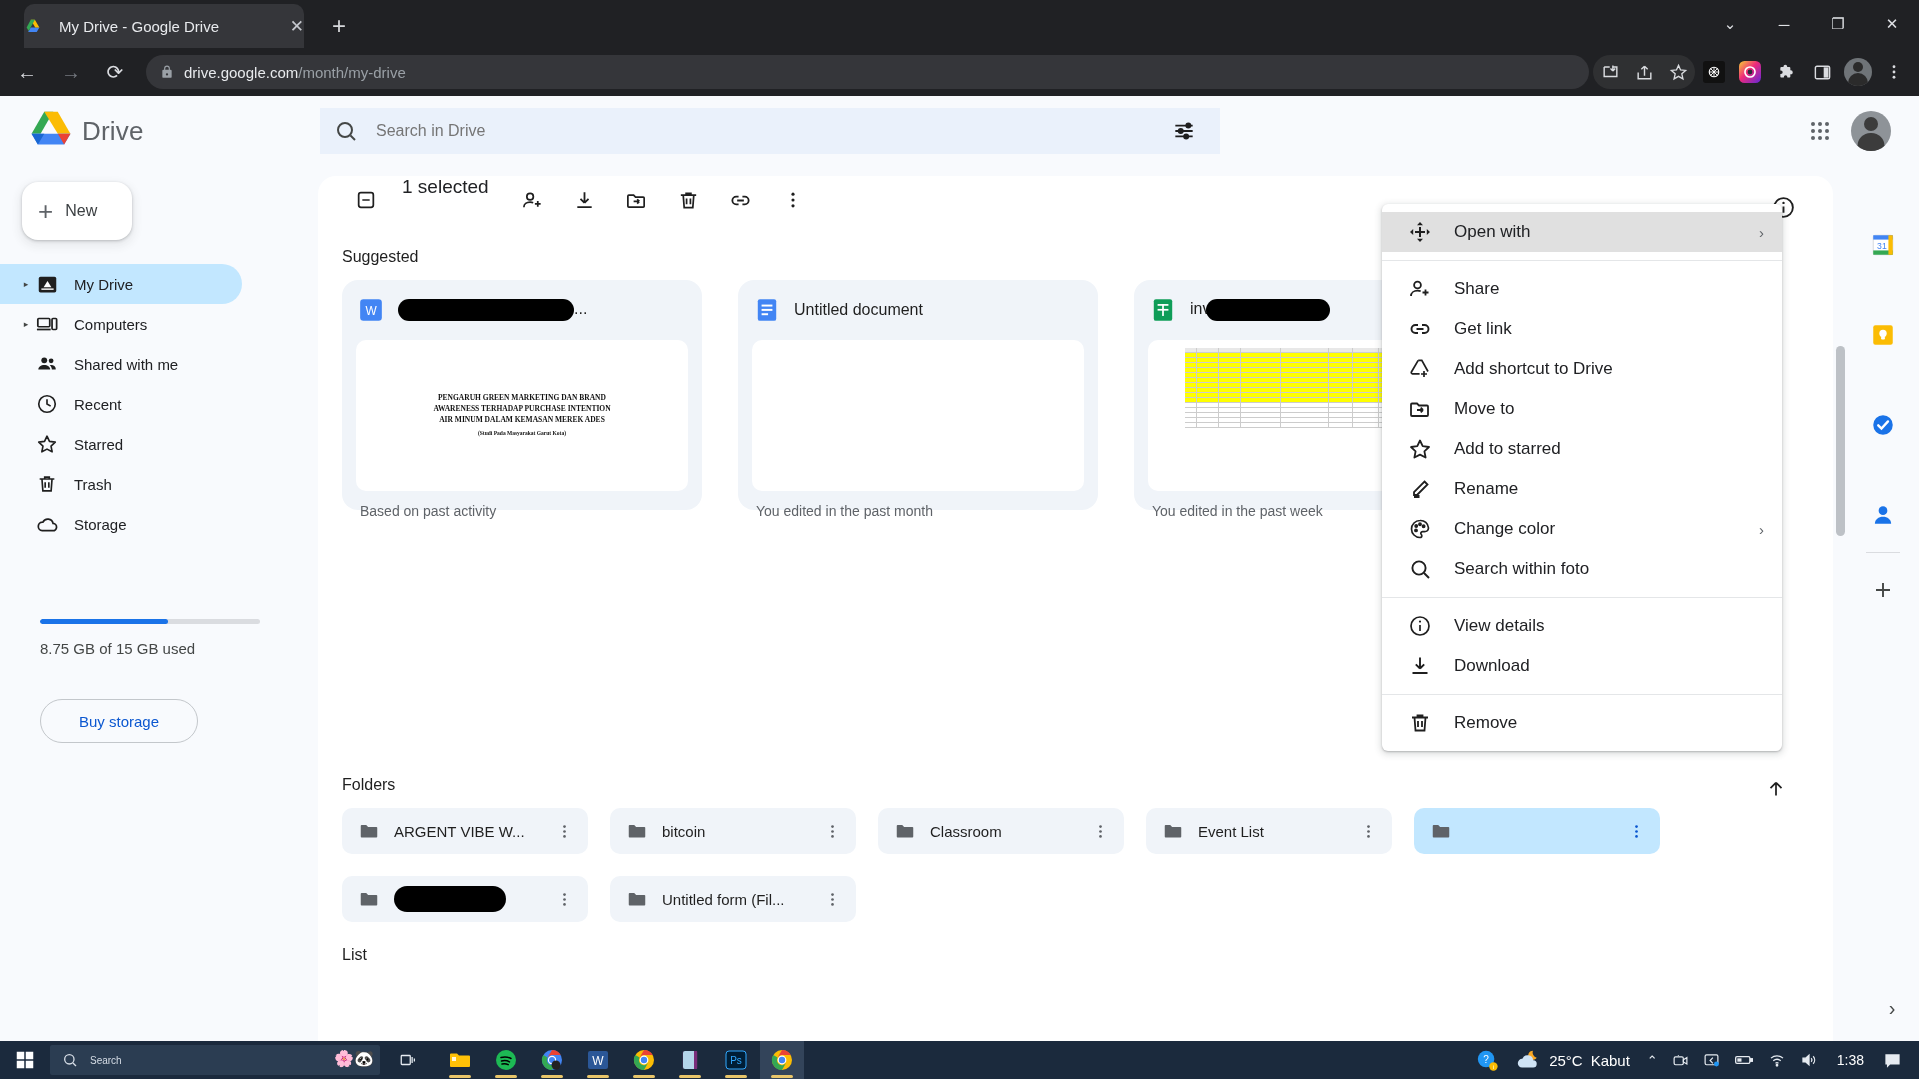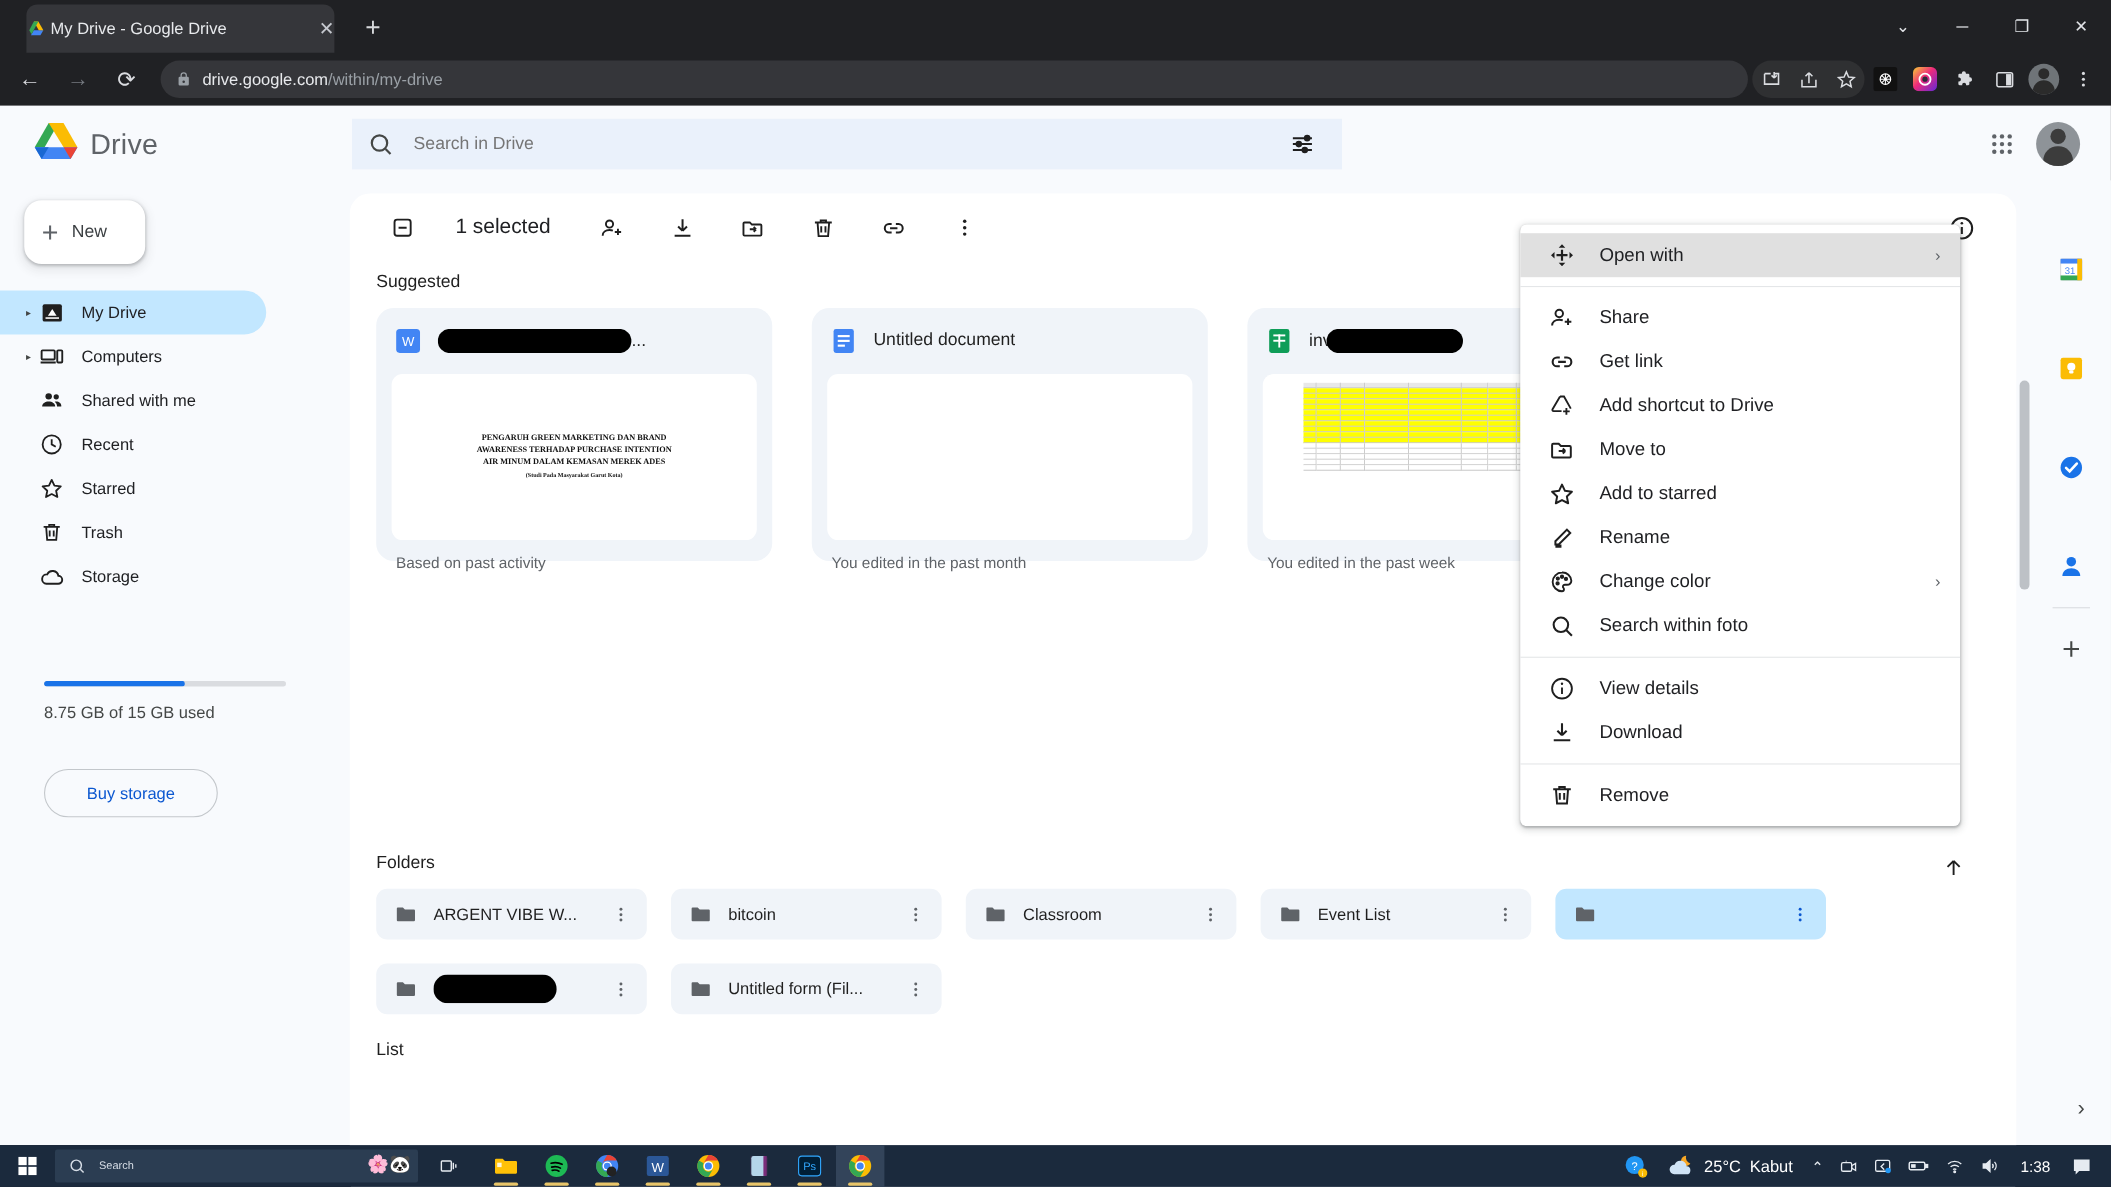--- a/index.html
+++ b/index.html
@@ -10,21 +10,21 @@
     -webkit-font-smoothing: antialiased;
   }
 
   
   #chrome { position: absolute; left:0; top:0; width:1919px; height:1041px; background:#202124; }
 
   .tabstrip { position:absolute; left:0; top:0; width:1919px; height:48px; }
   .tab {
     position:absolute; left:24px; top:4px; width:280px; height:44px;
     background:#35363a; border-radius:10px 10px 0 0;
-    display:flex; align-items:center; padding:0 0; gap:4px;
+    display:flex; align-items:center; padding:0 0; gap:17px;
   }
   .tab .favicon { width:18px; height:18px; flex:none; }
   .tab .ttl {
     color:#e8eaed; font-size:15px; white-space:nowrap; overflow:hidden;
     text-overflow:ellipsis; flex:1;
   }
   .tab .tclose { color:#c5c8ce; font-size:17px; line-height:1; cursor:pointer; flex:none; }
   .newtab {
     position:absolute; left:324px; top:12px; width:30px; height:30px;
     color:#d6d8db; font-size:24px; line-height:28px; text-align:center; cursor:pointer;
@@ -110,21 +110,21 @@
     border:1px solid #c3c7cb; border-radius:22px; background:transparent;
     color:#0b57d0; font-size:15px; cursor:pointer; font-family:"Liberation Sans", sans-serif;
   }
 
   
   .content {
     position:absolute; left:318px; top:80px; width:1515px; height:915px;
     background:#fff; border-radius:18px; overflow:hidden;
   }
   .sel-toolbar { position:absolute; left:0; top:0; height:62px; width:100%;
-                 display:flex; align-items:center; padding-left:22px; gap:12px; }
+                 display:flex; padding-left:22px; gap:0; }
   .tb-btn { width:52px; height:48px; display:flex; align-items:center; justify-content:center;
             border-radius:50%; cursor:pointer; }
   .sel-count { font-size:19px; color:#202124; margin:0 18px 0 10px; white-space:nowrap; }
   .info-btn { position:absolute; right:26px; top:7px; width:48px; height:48px;
               display:flex; align-items:center; justify-content:center; border-radius:50%; cursor:pointer; }
 
   .section-label { font-size:16px; color:#1f1f1f; padding-left:24px; }
   .sugg-label { position:absolute; left:0; top:72px; }
   .folders-label { position:absolute; left:0; top:600px; }
   .files-label { position:absolute; left:0; top:770px; }
@@ -236,21 +236,21 @@
   </div>
 
   <div class="omnibar">
     <div class="navbtn">←</div>
     <div class="navbtn dim">→</div>
     <div class="navbtn">⟳</div>
     <div class="urlbox">
       <svg class="lock" viewBox="0 0 24 24" fill="#9aa0a6">
         <path d="M18 8h-1V6a5 5 0 0 0-10 0v2H6a2 2 0 0 0-2 2v10a2 2 0 0 0 2 2h12a2 2 0 0 0 2-2V10a2 2 0 0 0-2-2zM9 6a3 3 0 0 1 6 0v2H9V6zm3 12a2 2 0 1 1 0-4 2 2 0 0 1 0 4z"></path>
       </svg>
-      <span class="urltext"><span>drive.google.com</span><span class="pathdim">/within/my-drive</span></span>
+      <span class="urltext"><span>drive.google.com</span><span class="pathdim">/month/my-drive</span></span>
     </div>
     <div class="tbicons">
       <div class="tbgroup">
         <div class="tbi">
           <svg width="19" height="19" viewBox="0 0 24 24" fill="none" stroke="#dadce0" stroke-width="1.8">
             <path d="M4 5h7M4 5v12h16V5h-5"></path>
               <path d="M15 3v7m0 0l-3-3m3 3l3-3"></path>
           </svg>
         </div>
         <div class="tbi">

